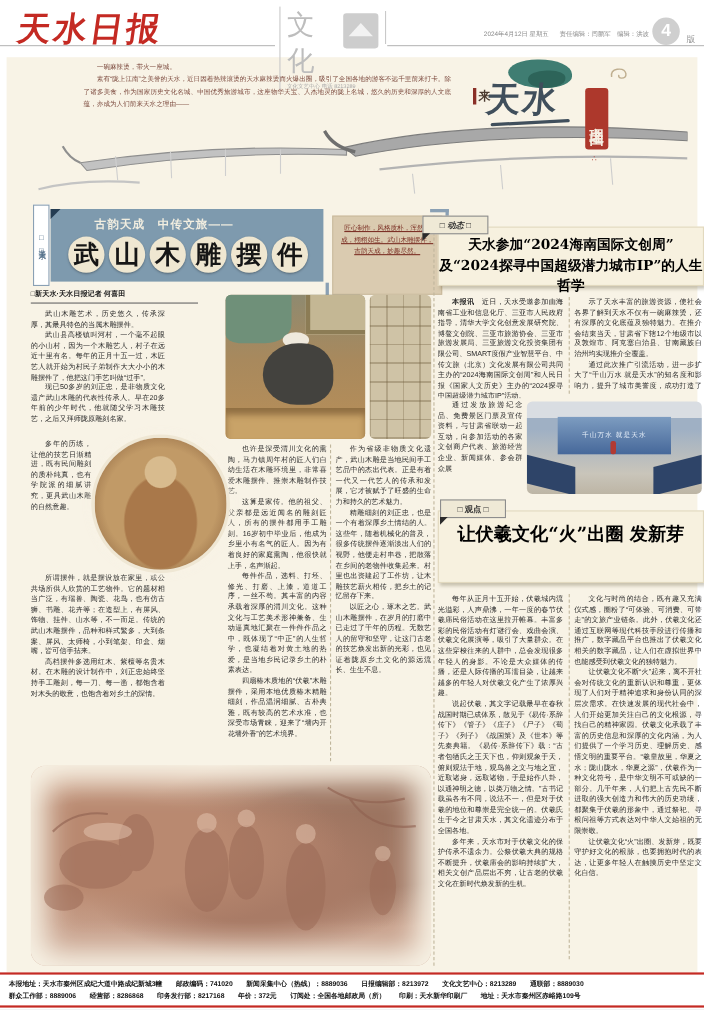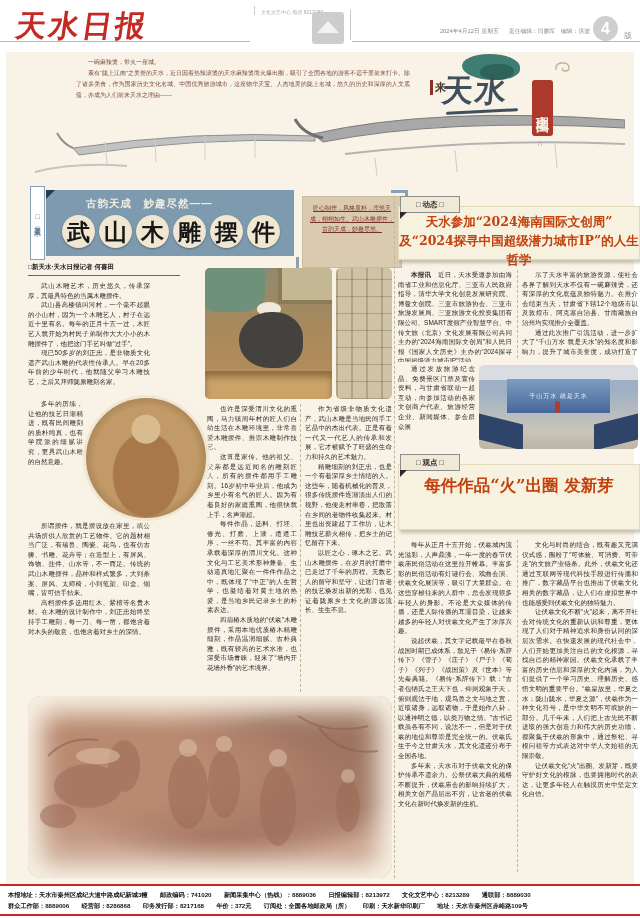--- a/index.html
+++ b/index.html
@@ -104,39 +104,40 @@
      box-shadow:inset 0 0 26px 14px #f8f3e6;}
   .ph-relief svg{position:absolute;inset:0;}
 
   
   .tab{position:absolute;width:58px;height:15px;background:#efe9d6;border:1px solid #8d8d8d;
        font-size:7.5px;font-weight:bold;color:#333;text-align:center;line-height:15px;z-index:3;}
   .tab .fold{position:absolute;left:-1px;bottom:-7px;width:0;height:0;
        border-top:7px solid #2b2b2b;border-right:7px solid transparent;}
   .headbox{position:absolute;left:398px;width:240px;background:#f7f1df;border:1px solid #e2d9bf;
        box-shadow:2px 3px 3px rgba(110,100,70,.35);text-align:center;z-index:2;}
-  .headbox .h{font-family:"DejaVu Serif","Liberation Serif",serif;font-weight:bold;color:#c2410c;}
+  .headbox .h{font-family:"DejaVu Serif","Liberation Serif",serif;font-weight:bold;color:#000000;}
   .dt-h{font-size:12.5px;line-height:19px;margin-top:5px;}
   .gd-h{font-size:16.5px;line-height:22px;margin-top:10px;}
   .gd-by{font-size:7.5px;color:#44443f;margin-top:4px;}
 
   
   .redline{position:absolute;left:0;width:640px;height:2px;background:#c42a23;}
   .footer{position:absolute;left:8px;top:889px;width:624px;font-size:6.2px;font-weight:bold;color:#141414;line-height:11px;}
 </style>
 </head>
 <body>
 
 <div class="sheet">
   <div class="bg"></div>
 
   <div class="masthead">天水日报</div>
   <div class="hrule l"></div>
   <div class="hrule r"></div>
   <div class="sectionbox">
+    <div class="sectiontitle">文化</div>
     <div class="sectionsub">文化文艺中心 电话 8213289</div>
   </div>
   <div class="stamp"></div>
   <div class="stampbar"></div>
   <div class="dateline">
     <span>2024年4月12日 星期五</span>
     <span>责任编辑：闫鹏军　编辑：洪波</span>
   </div>
   <div class="pagecircle">4</div>
   <div class="pageban">版</div>
@@ -170,21 +171,21 @@
     <div class="swash"></div>
     <div class="seal">之理由</div>
     <div class="sealdot">∴</div>
     <svg class="cloud" viewBox="0 0 20 16">
       <path d="M2,12 Q1,6 7,5 Q14,4 15,9 Q15.5,13 11,13 Q8,13 8.5,10" fill="none" stroke="#bfae8f" stroke-width="1.3"></path>
     </svg>
   </div>
 
   <div class="feattag">□非遗天水□</div>
   <div class="featblock">
-    <div class="kicker">古韵天成　妙趣尽然——</div>
+    <div class="kicker">古韵天成　中传文旅——</div>
     <div class="titlerow">
       <span class="tchar">武</span>
       <span class="tchar">山</span>
       <span class="tchar">木</span>
       <span class="tchar">雕</span>
       <span class="tchar">摆</span>
       <span class="tchar">件</span>
     </div>
   </div>
   <div class="summary">
@@ -248,21 +249,21 @@
       </g>
       <g stroke="#8e5f4e" stroke-width="2" fill="none" opacity="0.6">
         <path d="M270,20 Q300,40 340,30 M290,30 Q310,60 350,55"></path>
         <path d="M20,60 Q40,40 70,44"></path>
       </g>
     </svg>
   </div>
 
   <div class="vdash" style="left:394px;top:196px;height:682px;"></div>
 
-  <div class="tab" style="left:400px;top:196px;">
+  <div class="tab" style="left:384px;top:196px;font-style:italic;">
     <span>□ 动态 □</span>
     <span class="fold"></span>
   </div>
   <div class="headbox" style="top:206px;height:52px;">
     <div class="h dt-h">天水参加“2024海南国际文创周”</div>
     <div class="h dt-h" style="margin-top:0;">及“2024探寻中国超级潜力城市IP”的人生哲学</div>
   </div>
   <div class="txt" style="left:398px;top:270px;width:114px;height:92px;">
     <p><b>本报讯</b><span>　近日，天水受邀参加由海南省工业和信息化厅、三亚市人民政府指导，清华大学文化创意发展研究院、博鳌文创院、三亚市旅游协会、三亚市旅游发展局、三亚旅游文化投资集团有限公司、SMART度假产业智慧平台、中传文旅（北京）文化发展有限公司共同主办的“2024海南国际文创周”和人民日报《国家人文历史》主办的“2024探寻中国超级潜力城市IP”活动。</span></p>
 
@@ -281,21 +282,21 @@
     <div class="tableL"></div>
     <div class="tableR"></div>
     <div class="host"></div>
   </div>
 
   <div class="tab" style="left:400px;top:454px;">
     <span>□ 观点 □</span>
     <span class="fold"></span>
   </div>
   <div class="headbox" style="top:464px;height:64px;">
-    <div class="h gd-h">每件作品“火”出圈 发新芽</div>
+    <div class="h gd-h">让伏羲文化“火”出圈 发新芽</div>
   </div>
   <div class="txt" style="left:398px;top:540px;width:114px;height:336px;">
     <p>每年从正月十五开始，伏羲城内流光溢彩，人声鼎沸，一年一度的春节伏羲庙民俗活动在这里拉开帷幕。丰富多彩的民俗活动有灯谜行会、戏曲会演、伏羲文化展演等，吸引了大量群众。在这些穿梭往来的人群中，总会发现很多年轻人的身影。不论是大众媒体的传播，还是人际传播的耳濡目染，让越来越多的年轻人对伏羲文化产生了浓厚兴趣。</p>
     <p>说起伏羲，其文字记载最早在春秋战国时期已成体系，散见于《易传·系辞传下》《管子》《庄子》《尸子》《荀子》《列子》《战国策》及《世本》等先秦典籍。《易传·系辞传下》载：“古者包牺氏之王天下也，仰则观象于天，俯则观法于地，观鸟兽之文与地之宜，近取诸身，远取诸物，于是始作八卦，以通神明之德，以类万物之情。”古书记载虽各有不同，说法不一，但是对于伏羲的地位和尊崇是完全统一的。伏羲氏生于今之甘肃天水，其文化遗迹分布于全国各地。</p>
     <p>多年来，天水市对于伏羲文化的保护传承不遗余力。公祭伏羲大典的规格不断提升，伏羲庙会的影响持续扩大，相关文创产品层出不穷，让古老的伏羲文化在新时代焕发新的生机。</p>
   </div>
   <div class="vdash" style="left:517px;top:540px;height:332px;"></div>
   <div class="txt" style="left:522px;top:540px;width:116px;height:336px;">
     <p>文化与时尚的结合，既有趣又充满仪式感，圈粉了“可体验、可消费、可带走”的文旅产业链条。此外，伏羲文化还通过互联网等现代科技手段进行传播和推广，数字藏品平台也推出了伏羲文化相关的数字藏品，让人们在虚拟世界中也能感受到伏羲文化的独特魅力。</p>
     <p>让伏羲文化不断“火”起来，离不开社会对传统文化的重新认识和尊重，更体现了人们对于精神追求和身份认同的深层次需求。在快速发展的现代社会中，人们开始更加关注自己的文化根源，寻找自己的精神家园。伏羲文化承载了丰富的历史信息和深厚的文化内涵，为人们提供了一个学习历史、理解历史、感悟文明的重要平台。“羲皇故里，华夏之水；陇山陇水，华夏之源”，伏羲作为一种文化符号，是中华文明不可或缺的一部分。几千年来，人们把上古先民不断进取的强大创造力和伟大的历史功绩，都聚集于伏羲的形象中，通过祭祀、寻根问祖等方式表达对中华人文始祖的无限崇敬。</p>

